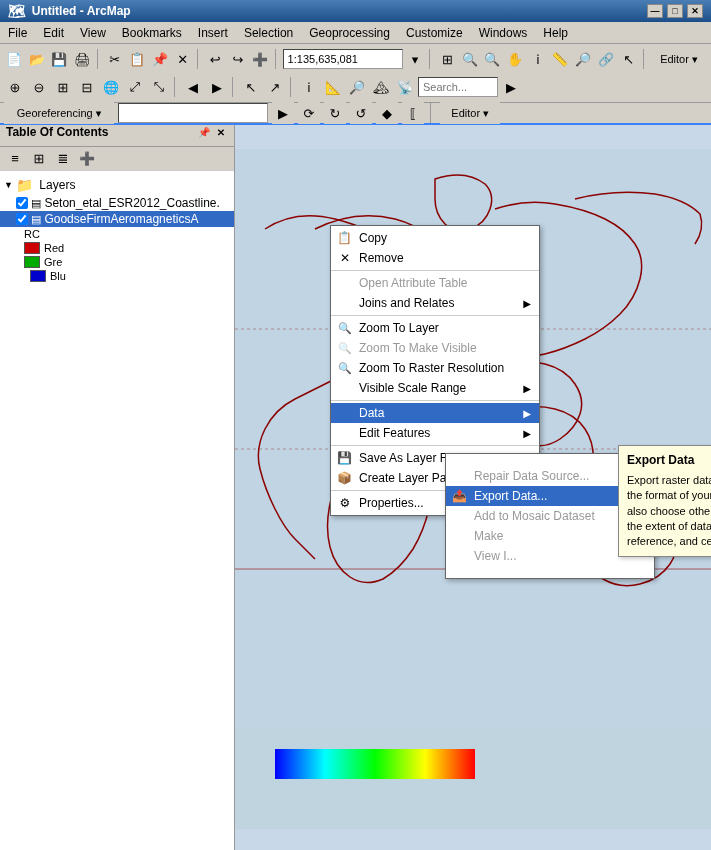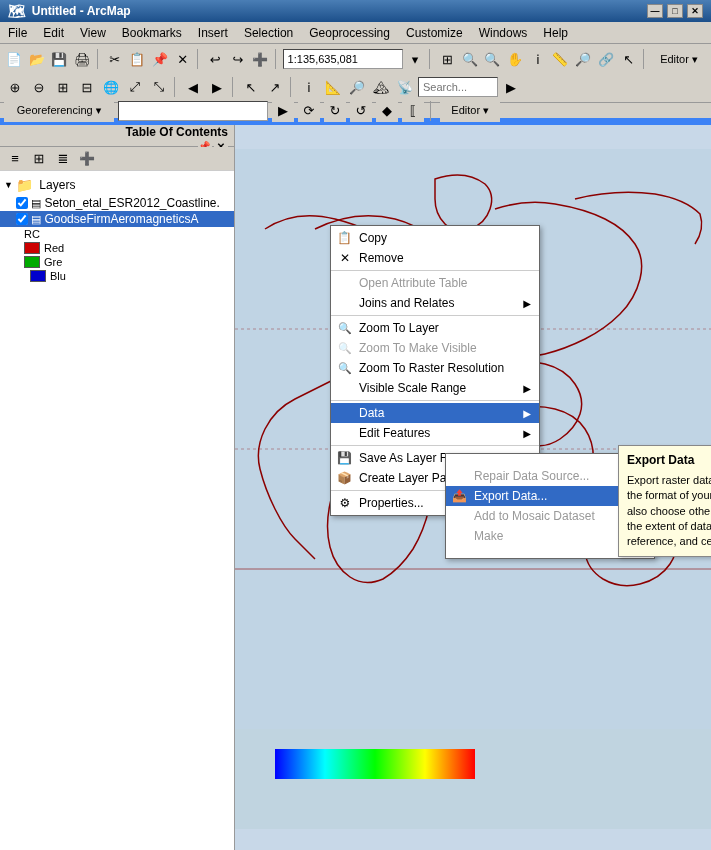--- a/index.html
+++ b/index.html
@@ -69,21 +69,21 @@
     .tb-input {
       height: 20px;
       border: 1px inset #999;
       background: white;
       padding: 0 4px;
       font-size: 11px;
     }
     .georef-bar {
       height: 22px;
       background: #d4d0c8;
-      border-bottom: 7px solid #3b82f6;
+      border-bottom: 2px solid #3b82f6;
       display: flex;
       align-items: center;
       padding: 0 4px;
       gap: 4px;
     }
 
     
     .main-area {
       display: flex;
       height: calc(850px - 22px - 22px - 56px - 22px);
@@ -97,25 +97,24 @@
       border-right: 1px solid #999;
       display: flex;
       flex-direction: column;
       flex-shrink: 0;
     }
     .toc-header {
       height: 22px;
       background: #d4d0c8;
       border-bottom: 1px solid #999;
       display: flex;
-      align-items: flex-end;
+      align-items: flex-start;
       padding: 0 6px;
       font-size: 12px;
       font-weight: bold;
-      flex-direction: column;
     }
     .toc-header-buttons { margin-left: auto; display: flex; gap: 2px; }
     .toc-hbtn {
       width: 14px; height: 14px;
       background: #d4d0c8;
       border: 1px solid transparent;
       font-size: 10px;
       display: flex; align-items: center; justify-content: center;
       cursor: pointer;
     }
@@ -480,20 +479,23 @@
       <div class="ctx-item highlighted">
         <span class="ctx-icon">📤</span>
         <span>Export Data...</span>
       </div>
       <div class="ctx-item disabled">
         <span>Add to Mosaic Dataset</span>
       </div>
       <div class="ctx-item disabled">
         <span>Make</span>
       </div>
+      <div class="ctx-item disabled">
+        <span>View I...</span>
+      </div>
     </div>
 
     <div class="export-tooltip">
       <div class="tooltip-title">Export Data</div>
       <div>Export raster data from this layer to the format of your choice. You can also choose other settings, such as the extent of data, the spatial reference, and cell size.</div>
     </div>
 
   </div>
 </div>
 

